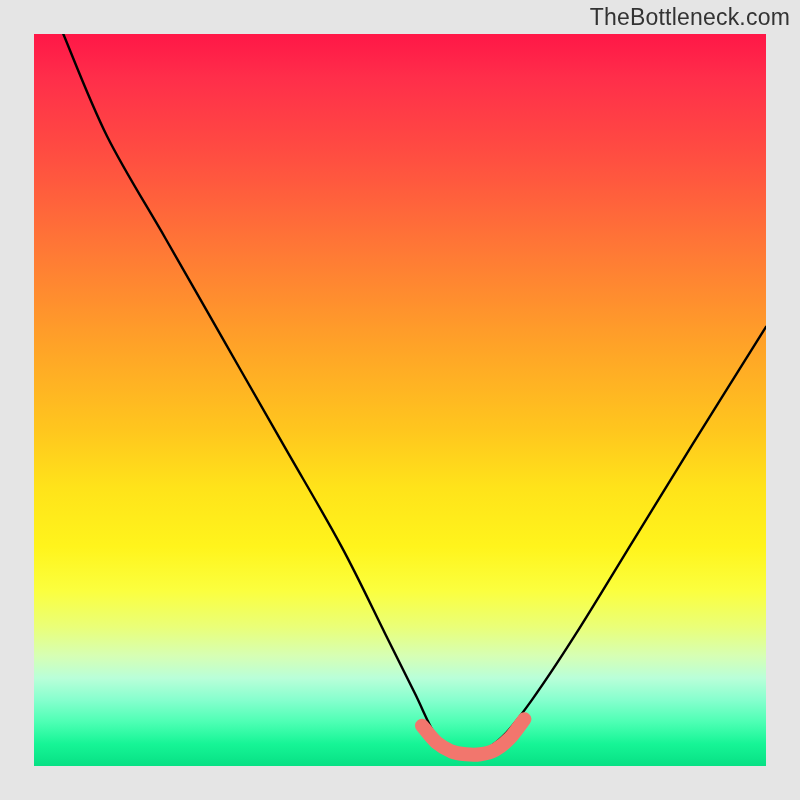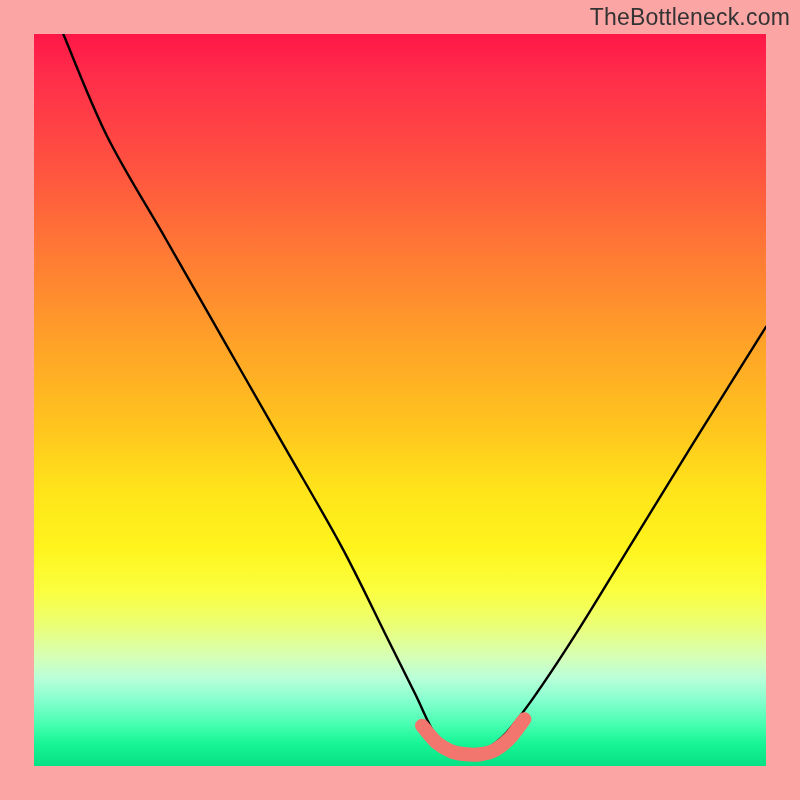--- a/index.html
+++ b/index.html
@@ -8,21 +8,21 @@
     width: 800px;
     height: 800px;
     background: #000;
     overflow: hidden;
     font-family: Arial, Helvetica, sans-serif;
   }
   .frame {
     position: absolute;
     left: 0; top: 0;
     width: 800px; height: 800px;
-    background: #fca5a5;
+    background: #e5e5e5;
   }
   .watermark {
     position: absolute;
     top: 4px;
     right: 10px;
     color: #333333;
     font-size: 23px;
     font-weight: 500;
     letter-spacing: 0.2px;
     user-select: none;

